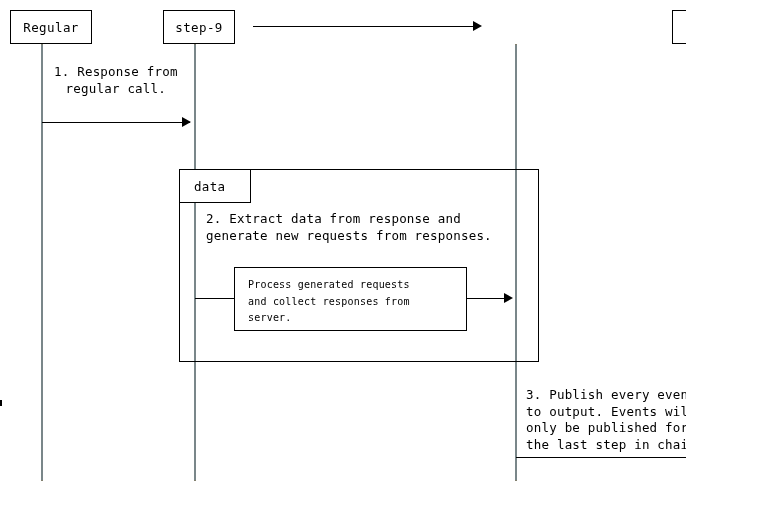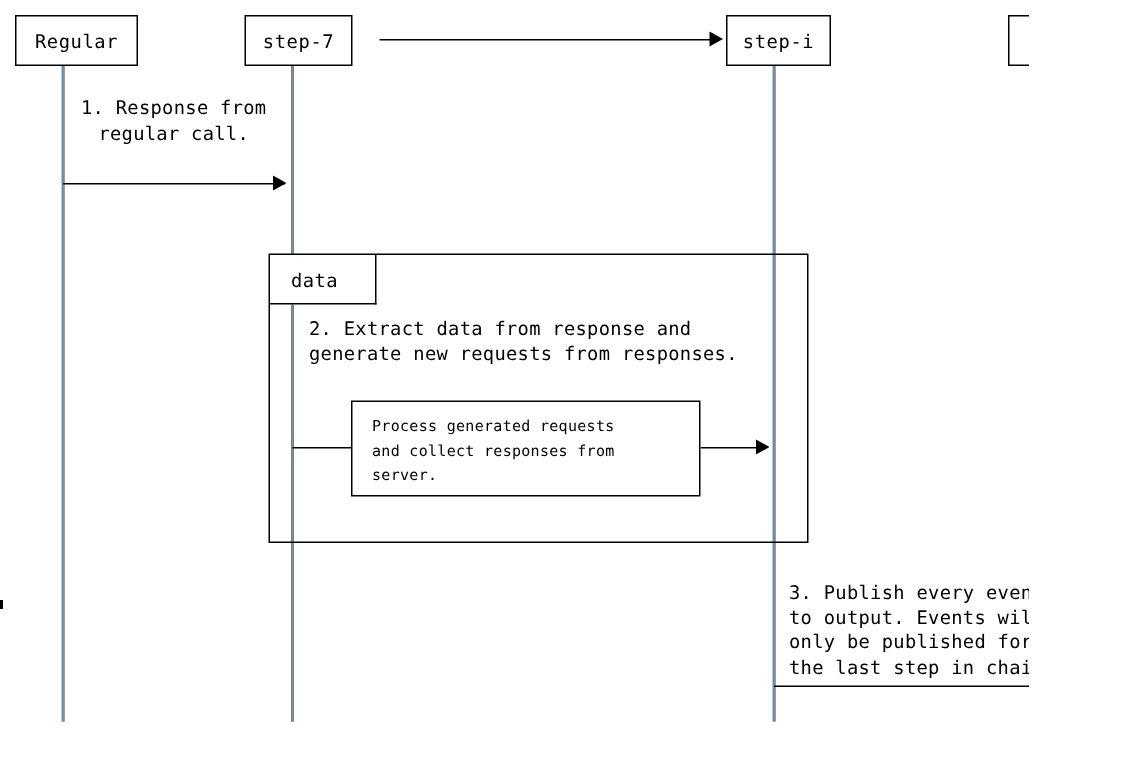--- a/index.html
+++ b/index.html
@@ -115,26 +115,23 @@
   <div class="lifeline" style="left:41px; top:44px; height:437px;"></div>
   <div class="lifeline" style="left:194px; top:44px; height:437px;"></div>
   <div class="lifeline" style="left:515px; top:44px; height:437px;"></div>
   <div class="lifeline" style="left:708px; top:44px; height:437px;"></div>
 
   <div class="participant" style="left:10px; top:10px; width:82px; height:34px;">
     <span>Regular</span>
   </div>
 
   <div class="participant" style="left:163px; top:10px; width:72px; height:34px;">
-    <span>step-7</span>
+    <span>step-9</span>
   </div>
 
-  <div class="participant" style="left:484px; top:10px; width:70px; height:34px;">
-    <span>step-i</span>
-  </div>
 
   <div class="participant" style="left:672px; top:10px; width:76px; height:34px;">
     <span>Output</span>
   </div>
 
   <div class="msg-line" style="left:253px; top:26px; width:222px;"></div>
   <div class="arrow-head" style="left:473px; top:21px;"></div>
 
   <div class="note-text" style="left:54px; top:64px;text-align:center;">1. Response from
 regular call.</div>

